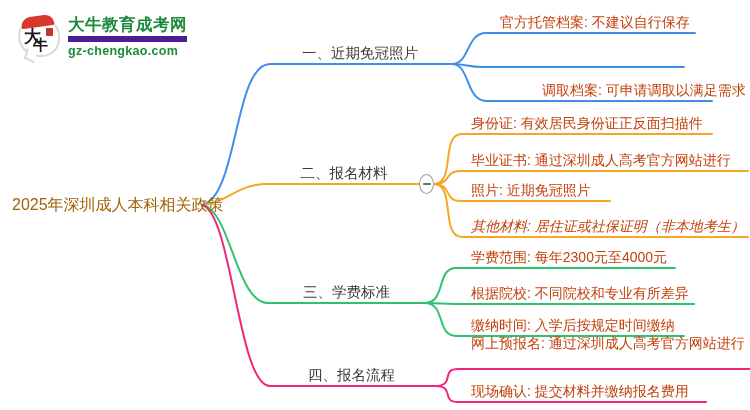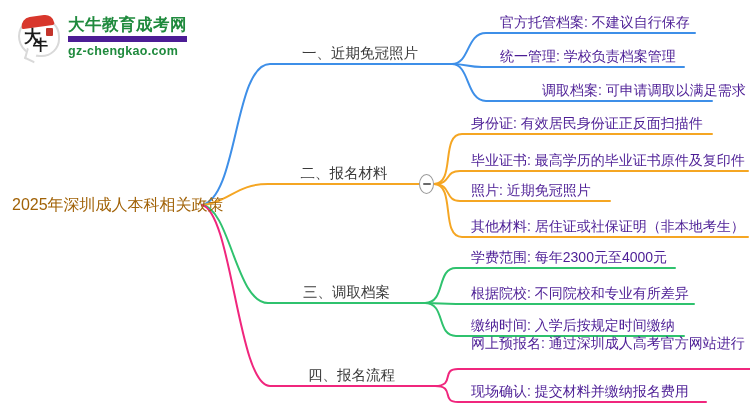--- a/index.html
+++ b/index.html
@@ -5,21 +5,21 @@
   html,body{margin:0;padding:0;background:#ffffff;}
   .stage{
     position:relative;width:750px;height:410px;background:#ffffff;overflow:hidden;
     font-family:"Liberation Sans","DejaVu Sans",sans-serif;color:var(--text,#3d3d3d);
   }
   svg.links{position:absolute;left:0;top:0;width:750px;height:410px;}
   svg.links path{fill:none;stroke-width:2;stroke-linecap:round;stroke-linejoin:round;}
   .b1{stroke:var(--branch1);} .b2{stroke:var(--branch2);}
   .b3{stroke:var(--branch3);} .b4{stroke:var(--branch4);}
 
-  .node{position:absolute;white-space:nowrap;line-height:18px;font-size:14px;color:#4c1d95;}
+  .node{position:absolute;white-space:nowrap;line-height:18px;font-size:14px;color:#c2410c;}
   .root-label{font-size:16px;line-height:20px;color:#a16207;}
   .branch-label{font-size:14.5px;text-align:center;color:#3a3a3a;}
 
   .collapse-btn{
     position:absolute;left:419px;top:174px;width:15px;height:20px;box-sizing:border-box;
     border:1.5px solid #9b9b9b;border-radius:50%;background:#ffffff;cursor:pointer;
     display:flex;align-items:center;justify-content:center;
   }
   .collapse-btn .bar{width:8px;height:2px;background:#6a6a6a;border-radius:1px;}
 
@@ -80,35 +80,34 @@
     <div class="logo-text">
       <div class="logo-name">大牛教育成考网</div>
       <div class="logo-url">gz-chengkao.com</div>
     </div>
   </div>
 
   <div class="node root-label" style="left:12px;top:195px;">2025年深圳成人本科相关政策</div>
 
   <div class="node branch-label" style="left:268px;top:44px;width:184px;">一、近期免冠照片</div>
   <div class="node branch-label" style="left:268px;top:164px;width:152px;">二、报名材料</div>
-  <div class="node branch-label" style="left:268px;top:283px;width:157px;">三、调取档案</div>
+  <div class="node branch-label" style="left:268px;top:283px;width:157px;">三、学费标准</div>
   <div class="node branch-label" style="left:268px;top:366px;width:167px;">四、报名流程</div>
 
   <div class="collapse-btn">
     <span class="bar"></span>
   </div>
 
   <div class="node" style="left:500px;top:13px;">官方托管档案: 不建议自行保存</div>
-  <div class="node" style="left:500px;top:47px;">统一管理: 学校负责档案管理</div>
   <div class="node" style="left:500px;top:81px;margin-left:42px;">调取档案: 可申请调取以满足需求</div>
 
   <div class="node" style="left:471px;top:114px;">身份证: 有效居民身份证正反面扫描件</div>
-  <div class="node" style="left:471px;top:151px;">毕业证书: 最高学历的毕业证书原件及复印件</div>
+  <div class="node" style="left:471px;top:151px;">毕业证书: 通过深圳成人高考官方网站进行</div>
   <div class="node" style="left:471px;top:181px;">照片: 近期免冠照片</div>
-  <div class="node" style="left:471px;top:217px;">其他材料: 居住证或社保证明（非本地考生）</div>
+  <div class="node" style="left:471px;top:217px;font-style:italic;">其他材料: 居住证或社保证明（非本地考生）</div>
 
   <div class="node" style="left:471px;top:248px;">学费范围: 每年2300元至4000元</div>
   <div class="node" style="left:471px;top:284px;">根据院校: 不同院校和专业有所差异</div>
   <div class="node" style="left:471px;top:316px;">缴纳时间: 入学后按规定时间缴纳</div>
 
   <div class="node" style="left:471px;top:334px;">网上预报名: 通过深圳成人高考官方网站进行</div>
   <div class="node" style="left:471px;top:382px;">现场确认: 提交材料并缴纳报名费用</div>
 
 </div>
 

